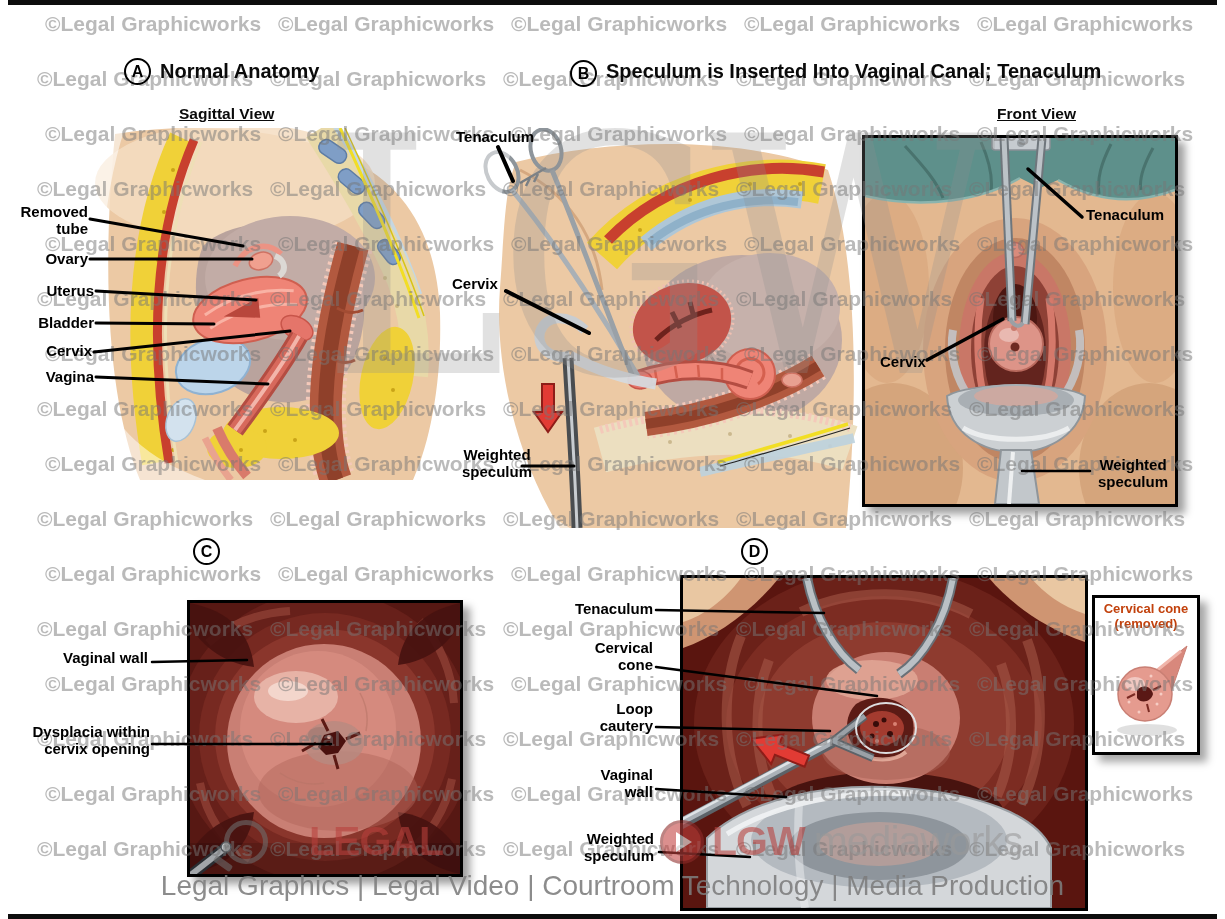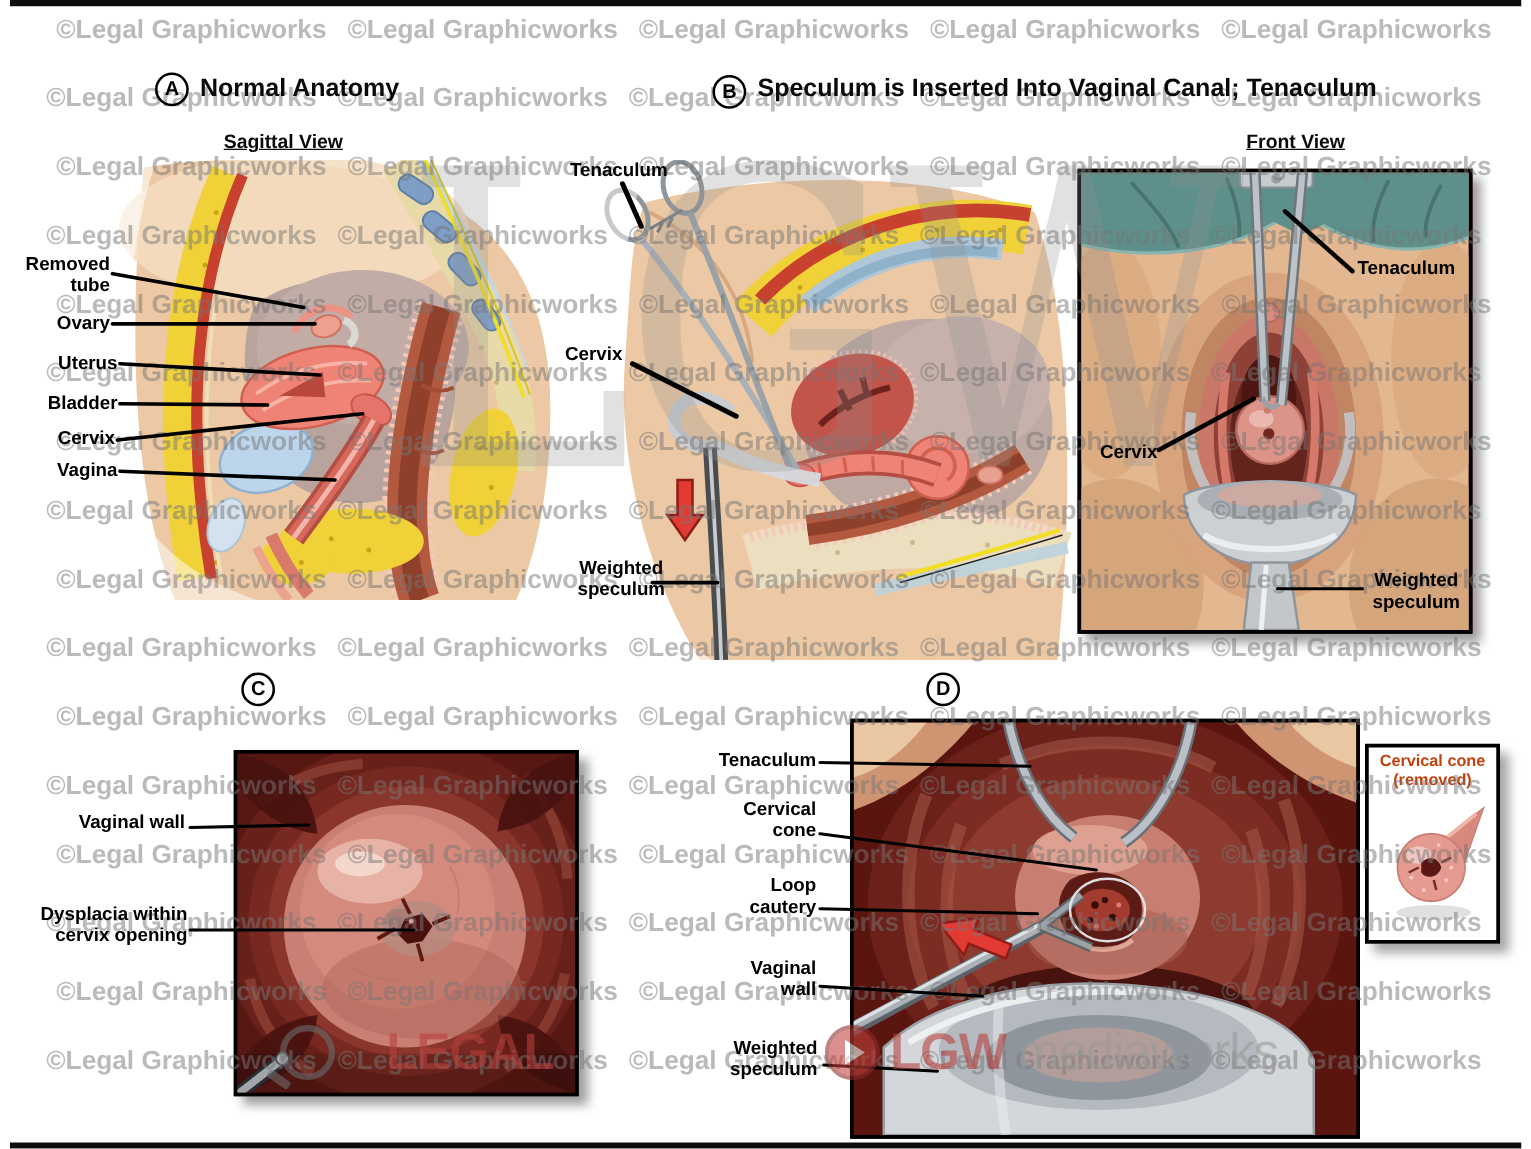--- a/index.html
+++ b/index.html
@@ -538,14 +538,15 @@
   <div class="brandrow" style="left:224px;top:818px;gap:31px;">
     <span class="mag"></span>
     <span class="brand-red">LEGAL</span>
   </div>
   <div class="brandrow" style="left:660px;top:818px;">
     <span class="play"></span>
     <span class="brand-red">LGW</span>
     <span class="brand-gray">mediaworks</span>
   </div>
 
+  <div id="footer">Legal Graphics | Legal Video | Courtroom Technology | Media Production</div>
 
 </div>
 
 </body></html>

